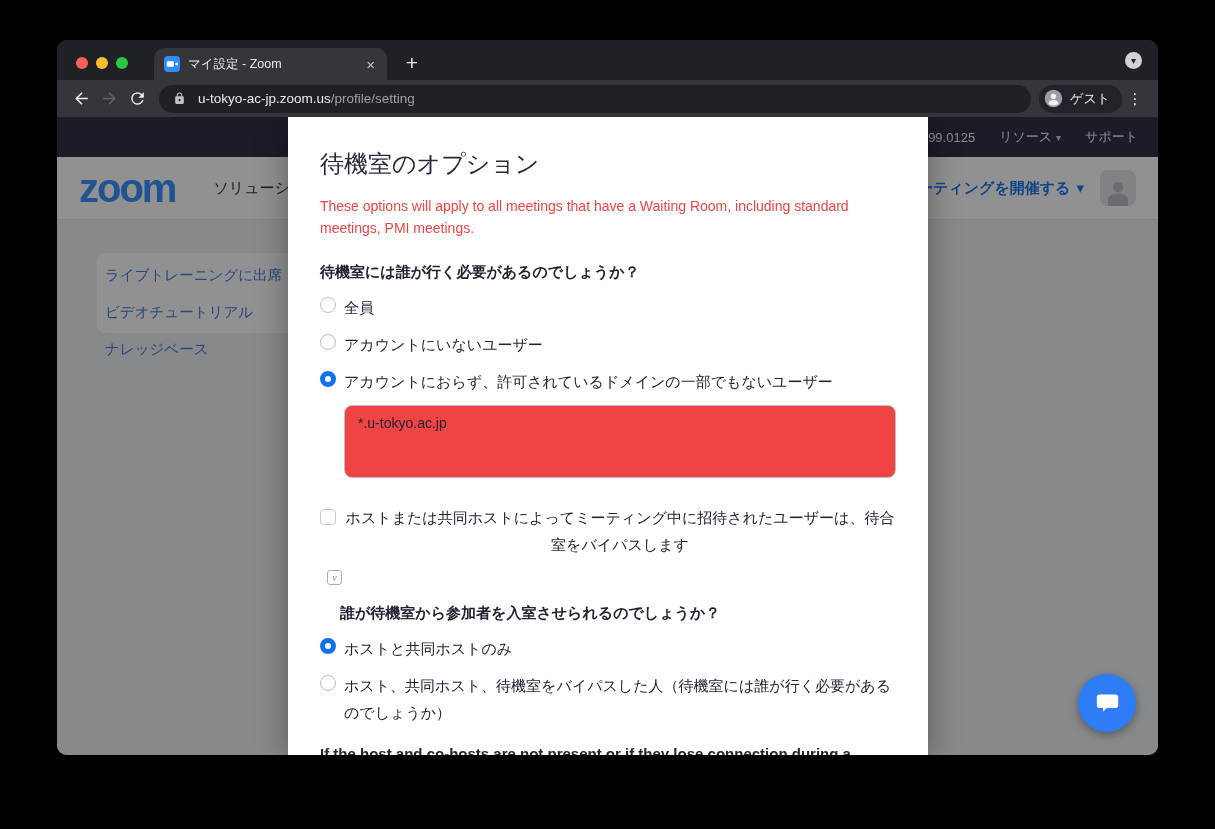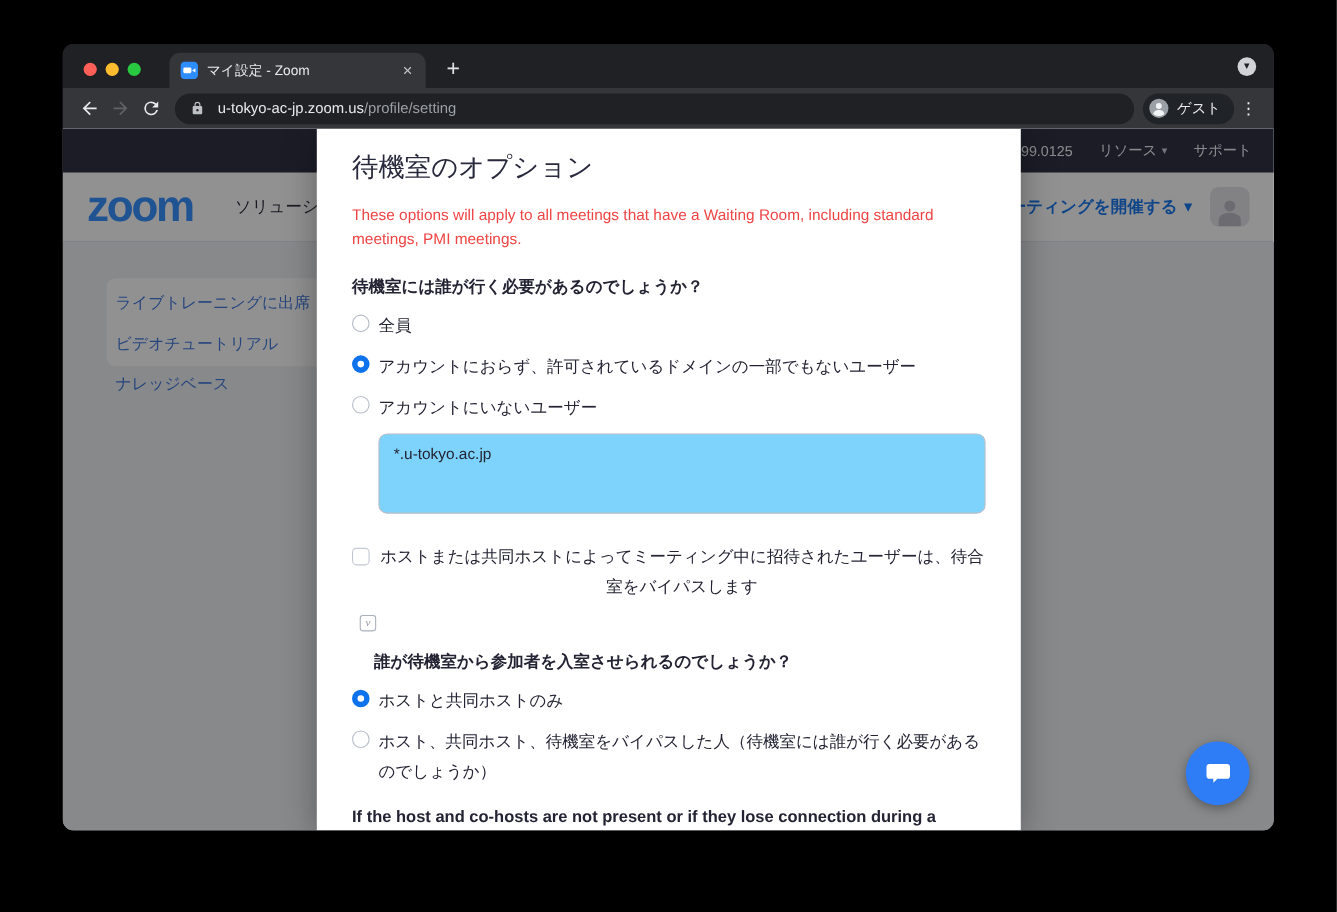--- a/index.html
+++ b/index.html
@@ -49,31 +49,31 @@
   .host-btn { font-size:15px; font-weight:700; color:#0e72ed; display:flex; align-items:center; gap:6px; }
   .page-avatar { margin-left:16px; width:36px; height:36px; border-radius:8px; background:#e3e3e8; display:flex; align-items:flex-end; justify-content:center; overflow:hidden; }
   .page-avatar svg { width:30px; height:30px; }
 
   .content { position:absolute; left:0; top:103px; width:100%; bottom:0; z-index:1; }
   .side-card { position:absolute; left:40px; top:33px; width:233px; height:80px; background:#ffffff; border-radius:8px; }
   .side-link { position:absolute; left:48px; font-size:14.5px; color:#3b74d9; white-space:nowrap; }
 
   
   .backdrop { position:absolute; inset:0; background:rgba(15,15,18,0.46); z-index:2; }
-  .modal { position:absolute; left:231px; top:0; width:640px; height:638px; background:#fff; z-index:3; box-shadow:0 6px 30px rgba(0,0,0,0.35); padding:20px 32px 0; overflow:hidden; }
+  .modal { position:absolute; left:231px; top:0; width:640px; height:638px; background:#fff; z-index:3; box-shadow:0 6px 30px rgba(0,0,0,0.35); padding:31px 32px 0; overflow:hidden; }
   .modal-title { font-size:24px; font-weight:500; color:#29293d; line-height:32px; }
   .modal-desc { margin-top:15px; font-size:14px; line-height:22px; color:#ef4444; max-width:546px; }
   .q-label { margin-top:23px; font-size:15px; font-weight:700; color:#232333; line-height:20px; }
   .q-label.en { font-size:15px; }
   .opts { margin-top:12px; }
   .opt-row { display:flex; align-items:flex-start; margin-bottom:10px; min-height:22px; }
   .radio { flex:none; width:16px; height:16px; border-radius:50%; border:1px solid #b7bcc7; background:#fff; margin-top:3px; }
   .radio.sel { border:5px solid #0e72ed; }
   .opt-text { margin-left:8px; font-size:15px; color:#232333; line-height:27px; max-width:552px; }
-  .domains-box { display:block; margin:10px 0 0 24px; width:552px; height:73px; border:1px solid #b9bec9; border-radius:8px; padding:9px 13px; font-family:"Liberation Sans","DejaVu Sans",sans-serif; font-size:14px; color:#232333; resize:none; outline:none; background:#7dd3fc; }
+  .domains-box { display:block; margin:10px 0 0 24px; width:552px; height:73px; border:1px solid #b9bec9; border-radius:8px; padding:9px 13px; font-family:"Liberation Sans","DejaVu Sans",sans-serif; font-size:14px; color:#232333; resize:none; outline:none; background:#ef4444; }
   .check-row { display:flex; align-items:flex-start; margin-top:26px; }
   .checkbox { flex:none; width:16px; height:16px; border:1px solid #c3c8d4; border-radius:4px; background:#fff; margin-top:5px; }
   .check-text { margin-left:8px; font-size:15px; color:#232333; line-height:27px; max-width:552px;text-align:center; }
   .v-badge { margin:12px 0 0 7px; width:15px; height:15px; border:1px solid #aab0ba; border-radius:3px; color:#8a8f99; font-family:"Liberation Serif","DejaVu Serif",serif; font-style:italic; font-size:10px; display:flex; align-items:center; justify-content:center; }
 
   .chat-fab { position:absolute; left:1021px; top:557px; width:58px; height:58px; border-radius:50%; background:#2e7cf6; z-index:4; display:flex; align-items:center; justify-content:center; box-shadow:0 3px 10px rgba(0,0,0,0.35); }
   .chat-fab svg { width:27px; height:27px; }
 </style>
 </head>
 <body>
@@ -178,26 +178,26 @@
         <div class="modal-title">待機室のオプション</div>
         <div class="modal-desc">These options will apply to all meetings that have a Waiting Room, including standard meetings, PMI meetings.</div>
 
         <div class="q-label">待機室には誰が行く必要があるのでしょうか？</div>
         <div class="opts">
           <div class="opt-row">
             <span class="radio"></span>
             <span class="opt-text">全員</span>
           </div>
           <div class="opt-row">
+            <span class="radio"></span>
+            <span class="opt-text">アカウントにいないユーザー</span>
+          </div>
+          <div class="opt-row">
             <span class="radio sel"></span>
             <span class="opt-text">アカウントにおらず、許可されているドメインの一部でもないユーザー</span>
-          </div>
-          <div class="opt-row">
-            <span class="radio"></span>
-            <span class="opt-text">アカウントにいないユーザー</span>
           </div>
         </div>
         <textarea class="domains-box" spellcheck="false" style="">*.u-tokyo.ac.jp</textarea>
 
         <div class="check-row">
           <span class="checkbox"></span>
           <span class="check-text">ホストまたは共同ホストによってミーティング中に招待されたユーザーは、待合室をバイパスします</span>
         </div>
         <div class="v-badge">v</div>
 

